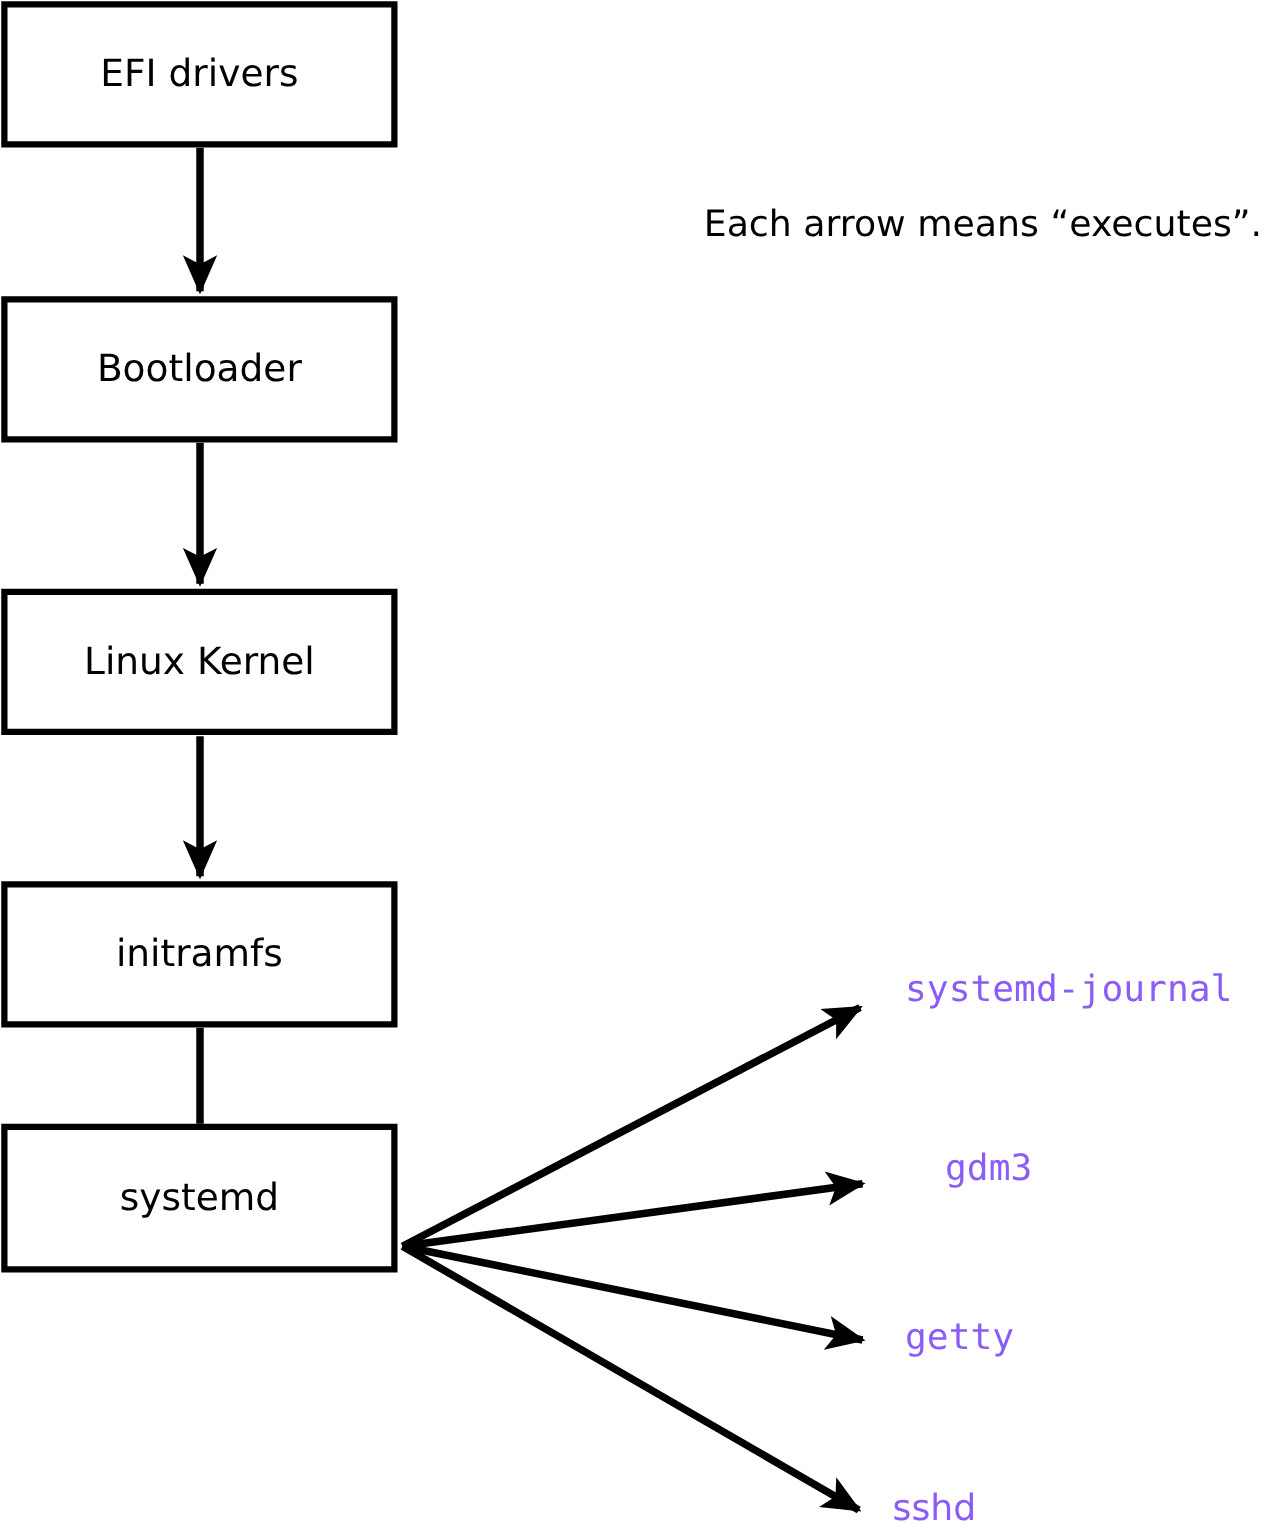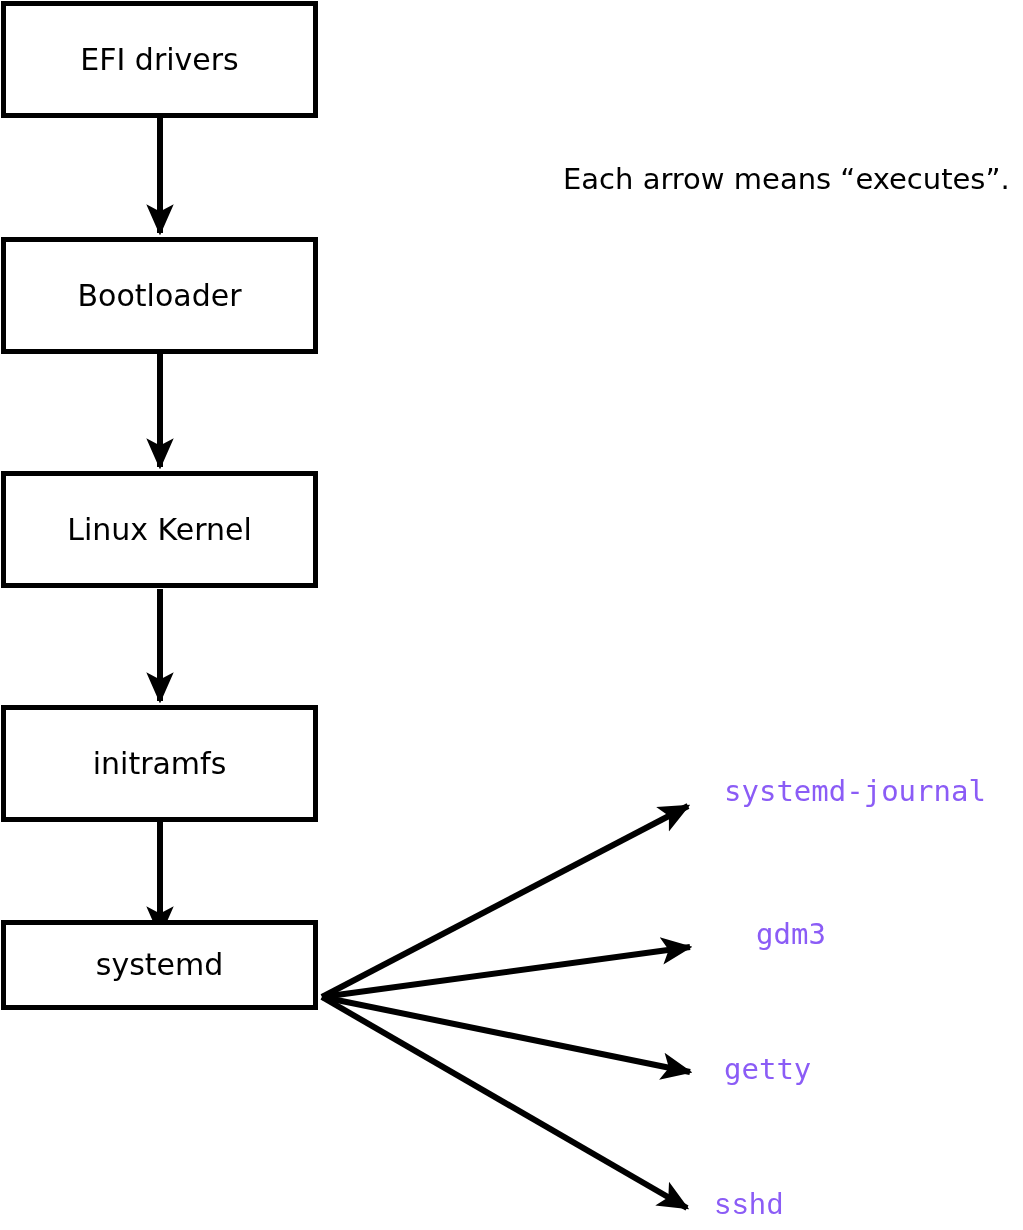--- a/index.html
+++ b/index.html
@@ -107,27 +107,27 @@
   </div>
 
   <div class="stage-box" style="left:1px; top:237px; width:317px; height:117px;">
     <span class="stage-label">Bootloader</span>
   </div>
 
   <div class="stage-box" style="left:1px; top:705px; width:317px; height:117px;">
     <span class="stage-label">initramfs</span>
   </div>
 
-  <div class="stage-box" style="left:1px; top:920px; width:317px; height:90px;">
+  <div class="stage-box" style="left:1px; top:899px; width:317px; height:119px;">
     <span class="stage-label">systemd</span>
   </div>
 
   <div class="note-text" style="left:563px; top:165px;">Each arrow means “executes”.</div>
 
   <div class="proc-label" style="left:724px; top:777px;">systemd-journal</div>
 
   <div class="proc-label" style="left:724px; top:920px;margin-left:32px;">gdm3</div>
 
   <div class="proc-label" style="left:724px; top:1055px;">getty</div>
 
-  <div class="proc-label sans" style="left:714px; top:1192px;font-family:Liberation Mono, monospace;">sshd</div>
+  <div class="proc-label sans" style="left:714px; top:1192px;">sshd</div>
 
 </div>
 
 </body></html>

